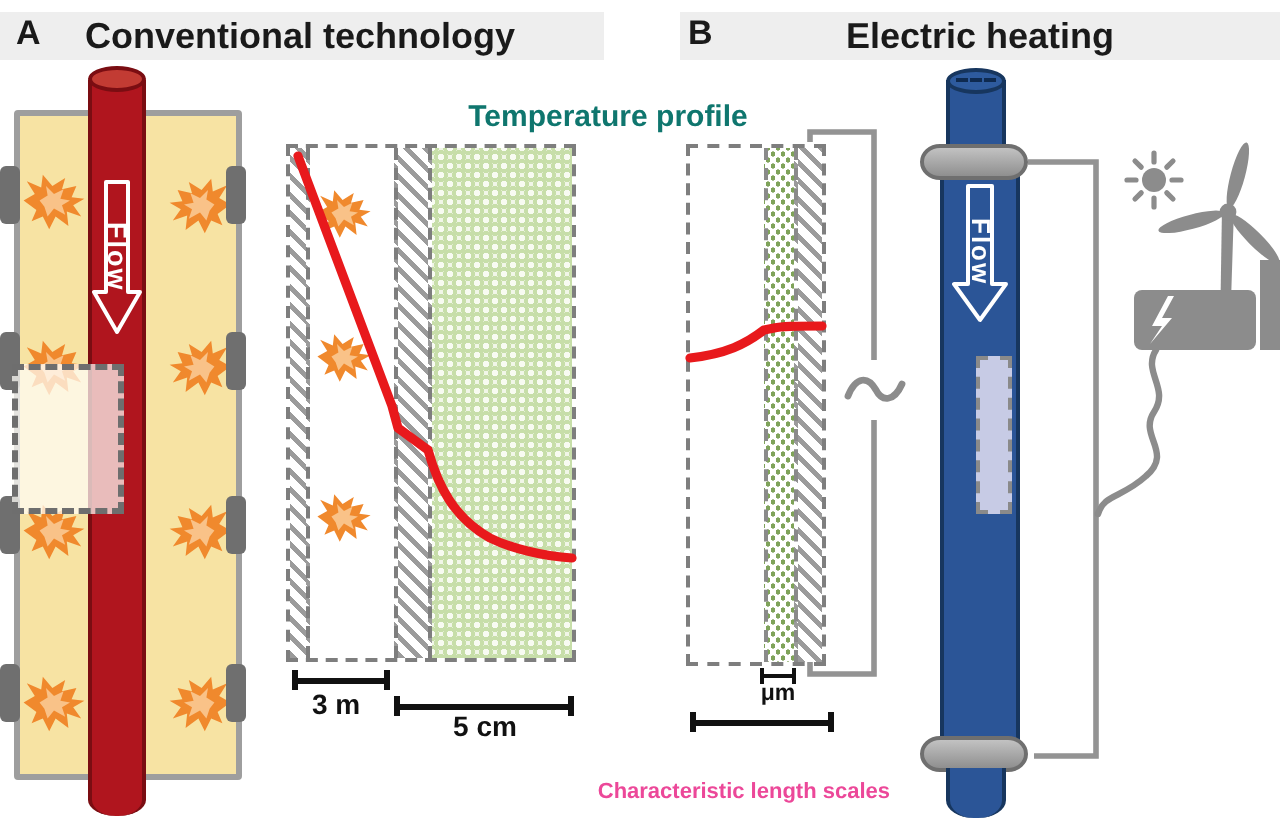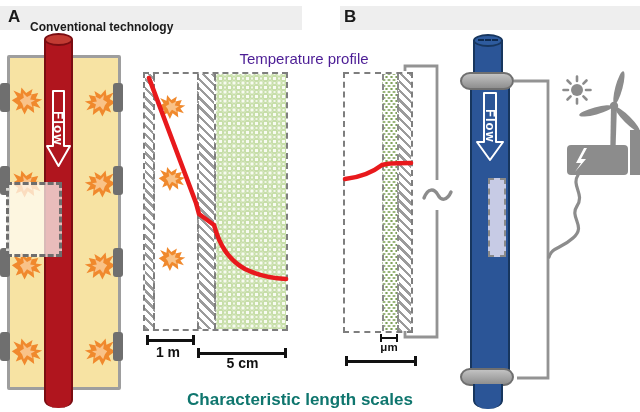--- a/index.html
+++ b/index.html
@@ -3,21 +3,21 @@
 <meta charset="utf-8">
 <style>
   html,body{margin:0;padding:0;background:#fff;}
   .canvas{position:relative;width:640px;height:412px;background:#fff;overflow:hidden;
           font-family:"Liberation Sans", sans-serif;}
   .canvas *{box-sizing:border-box;}
   .abs{position:absolute;}
   
   .band{position:absolute;top:6px;height:24px;background:#eeeeee;}
   .pane-label{position:absolute;top:7px;font-size:17px;font-weight:bold;color:#1a1a1a;}
-  .pane-title{position:absolute;top:20px;font-size:12px;font-weight:bold;color:#1a1a1a;text-align:left;}
+  .pane-title{position:absolute;top:8px;font-size:18px;font-weight:bold;color:#1a1a1a;text-align:center;}
   
   .furnace{position:absolute;left:7px;top:55px;width:114px;height:335px;background:#f7e3a3;
            border:3px solid #9e9e9e;border-radius:2px;}
   .burner{position:absolute;width:10px;height:29px;background:#6f6f6f;border-radius:3px;}
   .flame{position:absolute;width:32px;height:30px;}
   .flame.mir{transform:scaleX(-1);}
   .tubeA{position:absolute;left:44px;top:40px;width:29px;height:368px;background:#b0151e;
          border-left:2px solid #7a0d12;border-right:2px solid #7a0d12;
          border-radius:0 0 14px 14px / 0 0 8px 8px;}
   .tubeA-top{position:absolute;left:44px;top:33px;width:29px;height:13px;border-radius:50%;
@@ -43,23 +43,23 @@
   
   .sbar{position:absolute;}
   .sbar .line{position:absolute;left:0;right:0;top:50%;margin-top:-1.5px;height:3px;background:#111;}
   .sbar .capL,.sbar .capR{position:absolute;top:0;bottom:0;width:3px;background:#111;}
   .sbar .capL{left:0;} .sbar .capR{right:0;}
   .sbar.thin .line{height:2px;margin-top:-1px;} .sbar.thin .capL,.sbar.thin .capR{width:2px;}
   .slabel{position:absolute;font-weight:bold;font-size:14px;color:#111;text-align:center;}
   .slabel.small{font-weight:bold;font-size:11.5px;}
   
   .temp-label{position:absolute;left:224px;top:50px;width:160px;text-align:center;
-              color:#4c1d95;font-weight:normal;font-size:15px;}
-  .caption{position:absolute;left:155px;top:390px;width:290px;text-align:center;
-           color:#0f766e;font-weight:bold;font-size:17px;}
+              color:#0f766e;font-weight:bold;font-size:15px;}
+  .caption{position:absolute;left:155px;top:390px;width:290px;text-align:right;
+           color:#ec4899;font-weight:bold;font-size:11px;}
   
   .tubeB{position:absolute;left:470px;top:84px;width:40px;height:294px;background:#2b5597;
          border-left:2.5px solid #17365e;border-right:2.5px solid #17365e;}
   .cylB{position:absolute;left:473px;top:40px;width:30px;height:38px;background:#2b5597;
         border-left:2px solid #17365e;border-right:2px solid #17365e;}
   .cylB-top{position:absolute;left:473px;top:34px;width:30px;height:13px;border-radius:50%;
             background:#2e5b9e;border:2px solid #17365e;}
   .cylB-dash{position:absolute;left:478px;top:39px;width:20px;height:0;border-top:2px dashed #0e2a50;}
   .flange{position:absolute;left:460px;width:54px;height:18px;border:2px solid #6f6f6f;
           border-radius:10px/9px;background:linear-gradient(#c2c2c2,#8f8f8f);}
@@ -82,20 +82,21 @@
         <path fill="#f9c288" d="M11,17 L16,14 L15,8 L20,13 L26,10 L24,16 L30,17 L25,20 L27,26 L20,22 L16,27 L14,21 Z"></path>
       </symbol>
     </defs>
   </svg>
 
   <div class="band" style="left:0;width:302px"></div>
   <div class="band" style="left:340px;right:0"></div>
   <div class="pane-label" style="left:8px">A</div>
   <div class="pane-title" style="left:30px;width:240px">Conventional technology</div>
   <div class="pane-label" style="left:344px">B</div>
+  <div class="pane-title" style="left:390px;width:200px">Electric heating</div>
 
   <div class="furnace"></div>
 
   <svg class="flame" style="left:11px;top:86px">
       <use href="#flameSym"></use>
     </svg>
   <svg class="flame" style="left:11px;top:169px">
       <use href="#flameSym"></use>
     </svg>
   <svg class="flame" style="left:11px;top:251px">
@@ -152,21 +153,21 @@
     <svg class="curve" viewBox="0 0 141 255" preserveAspectRatio="none">
       <path d="M4,4 L51,129 L54,140 L69,151 C74,169 82,185 100,195 C110,200 126,204 141,205" fill="none" stroke="#e8191c" stroke-width="4.6" stroke-linejoin="round" stroke-linecap="round"></path>
     </svg>
   </div>
 
   <div class="sbar" style="left:146px;top:335px;width:49px;height:10px">
     <span class="line"></span>
       <span class="capL"></span>
       <span class="capR"></span>
   </div>
-  <div class="slabel" style="left:140px;top:344px;width:56px">1 m</div>
+  <div class="slabel" style="left:140px;top:344px;width:56px">3 m</div>
   <div class="sbar" style="left:197px;top:348px;width:90px;height:10px">
     <span class="line"></span>
       <span class="capL"></span>
       <span class="capR"></span>
   </div>
   <div class="slabel" style="left:210px;top:355px;width:65px">5 cm</div>
 
   <div class="temp-label">Temperature profile</div>
 
   <div class="inset" style="left:343px;top:72px;width:70px;height:261px">

